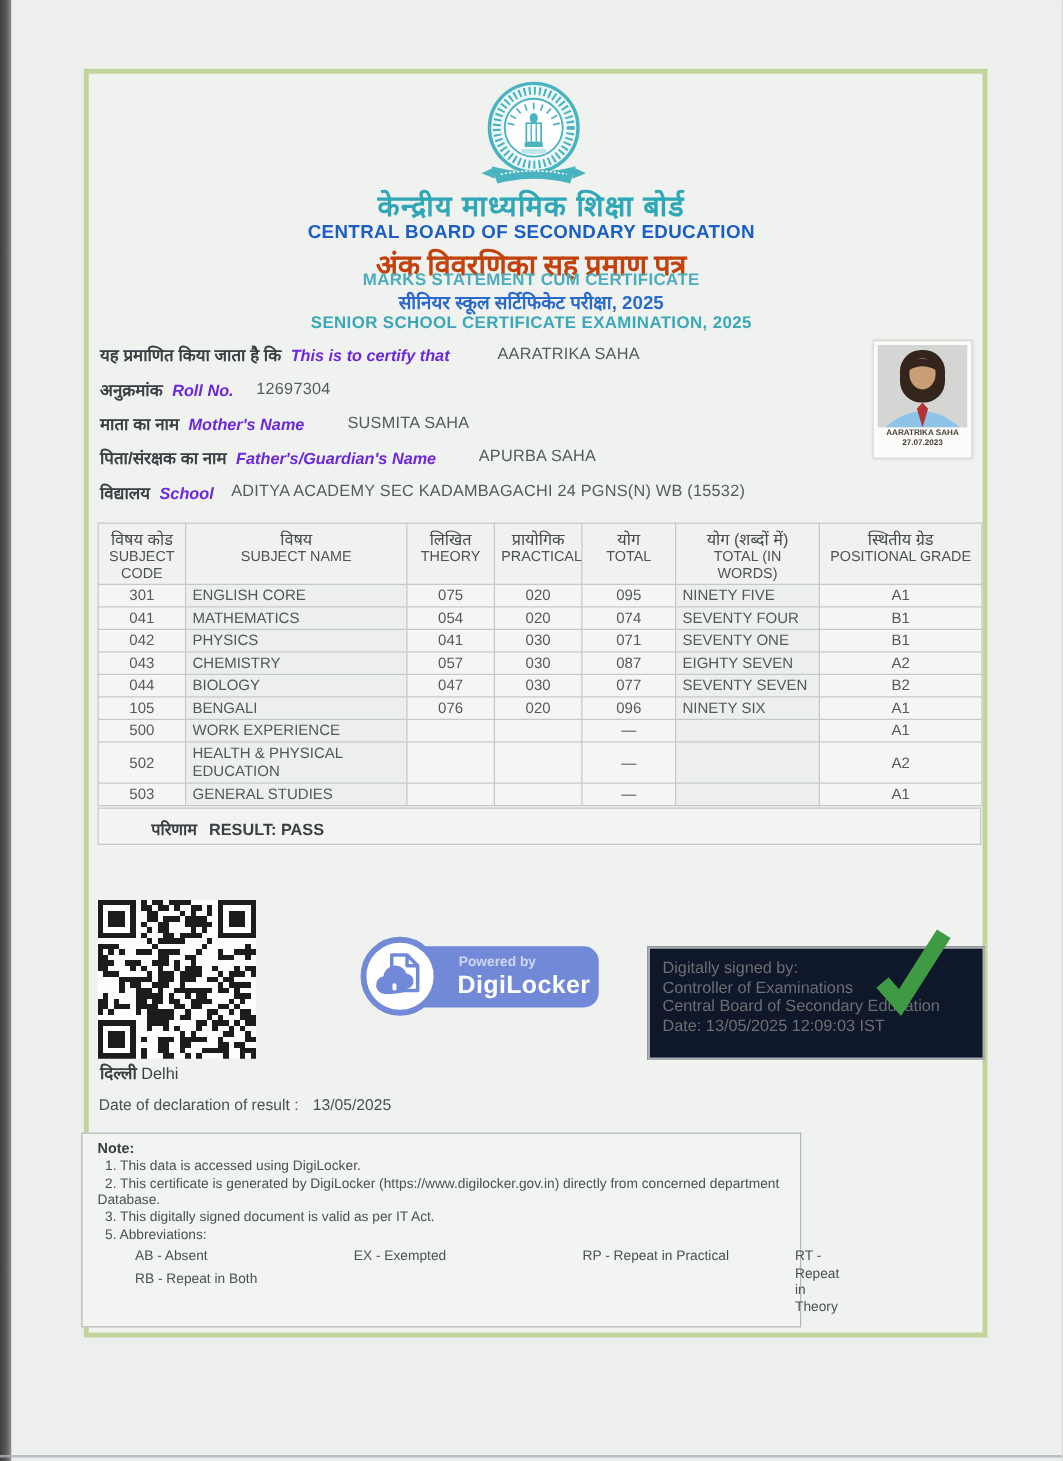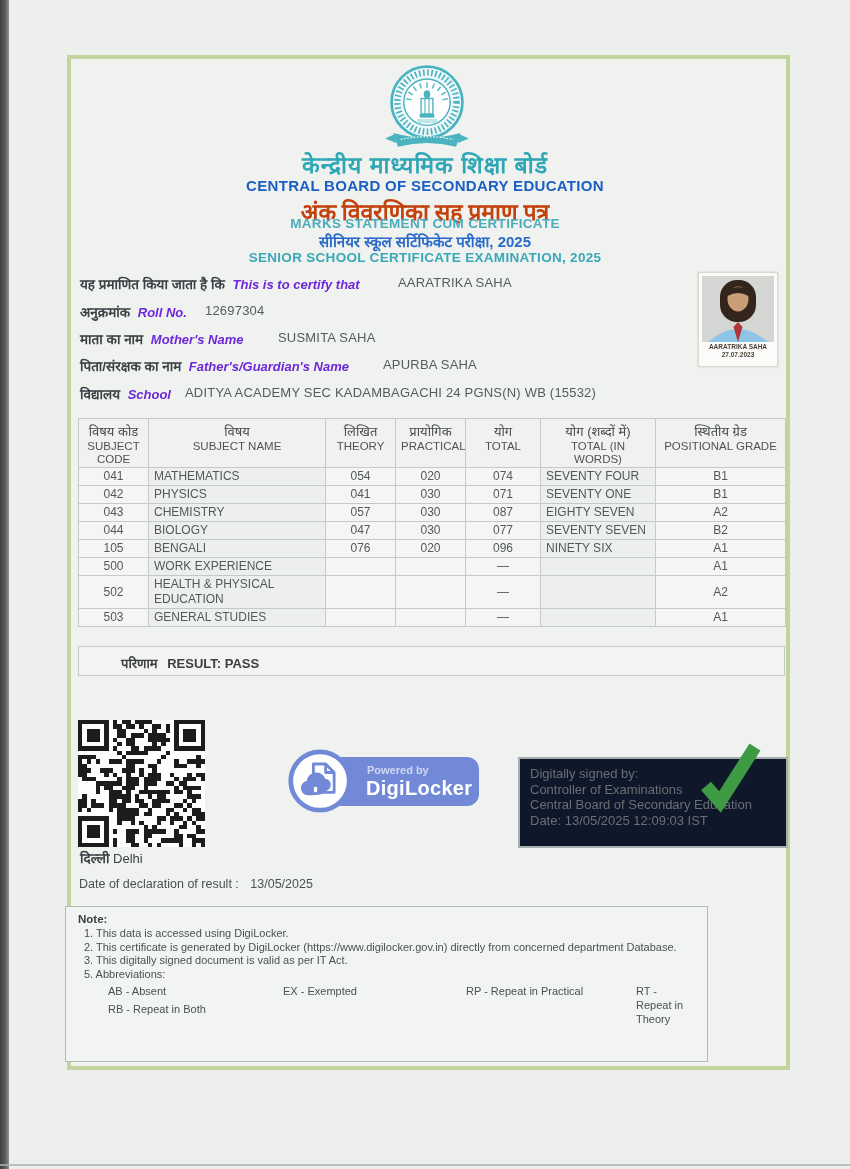--- a/index.html
+++ b/index.html
@@ -73,21 +73,21 @@
     background:#7289d8; border-radius:12px; }
   .dl-circle { position:absolute; left:0; top:0; width:66px; height:66px; }
   .dl-powered { position:absolute; left:80px; top:16px; font-size:11px; color:#ffffff; opacity:.65; font-weight:bold; }
   .dl-name { position:absolute; left:79px; top:29px; font-size:20px; color:#fff; font-weight:bold; letter-spacing:.3px; }
 
   .sig-box { position:absolute; left:518px; top:757px; width:270px; height:91px;
     border:2px solid #a7acae; background:#0f172a; padding:7px 0 0 10px;
     font-size:13px; line-height:15.5px; color:#6a6f73; }
   .check { position:absolute; left:699px; top:740px; width:64px; height:76px; }
 
-  .note-box { position:absolute; left:65px; top:906px; width:643px; height:156px;
+  .note-box { position:absolute; left:65px; top:906px; width:576px; height:156px;
     border:1px solid #b5b9b5; background:#f2f4f1; padding:6px 12px;
     font-size:11px; line-height:13.8px; color:#4b5054; }
   .note-title { font-weight:bold; font-size:11.5px; color:#3b4045; }
   .note-item { text-indent:6px; }
   .abbr-row { position:relative; height:15px; margin-top:3px; }
   .abbr-row span { position:absolute; top:0; }
   .a0{left:30px;} .a1{left:205px;} .a2{left:388px;} .a3{left:558px;} .a4{left:30px;}
 </style>
 </head>
 <body>
@@ -211,20 +211,29 @@
             <div class="hhi">योग (शब्दों में)</div>
             <div class="hen">TOTAL (IN WORDS)</div>
           </th>
         <th>
             <div class="hhi">स्थितीय ग्रेड</div>
             <div class="hen">POSITIONAL GRADE</div>
           </th>
       </tr>
     </thead>
     <tbody>
+      <tr>
+          <td class="c">301</td>
+          <td class="name">ENGLISH CORE</td>
+          <td class="c">075</td>
+          <td class="c">020</td>
+          <td class="c">095</td>
+          <td class="words">NINETY FIVE</td>
+          <td class="c">A1</td>
+        </tr>
       <tr>
           <td class="c">041</td>
           <td class="name">MATHEMATICS</td>
           <td class="c">054</td>
           <td class="c">020</td>
           <td class="c">074</td>
           <td class="words">SEVENTY FOUR</td>
           <td class="c">B1</td>
         </tr>
       <tr>

